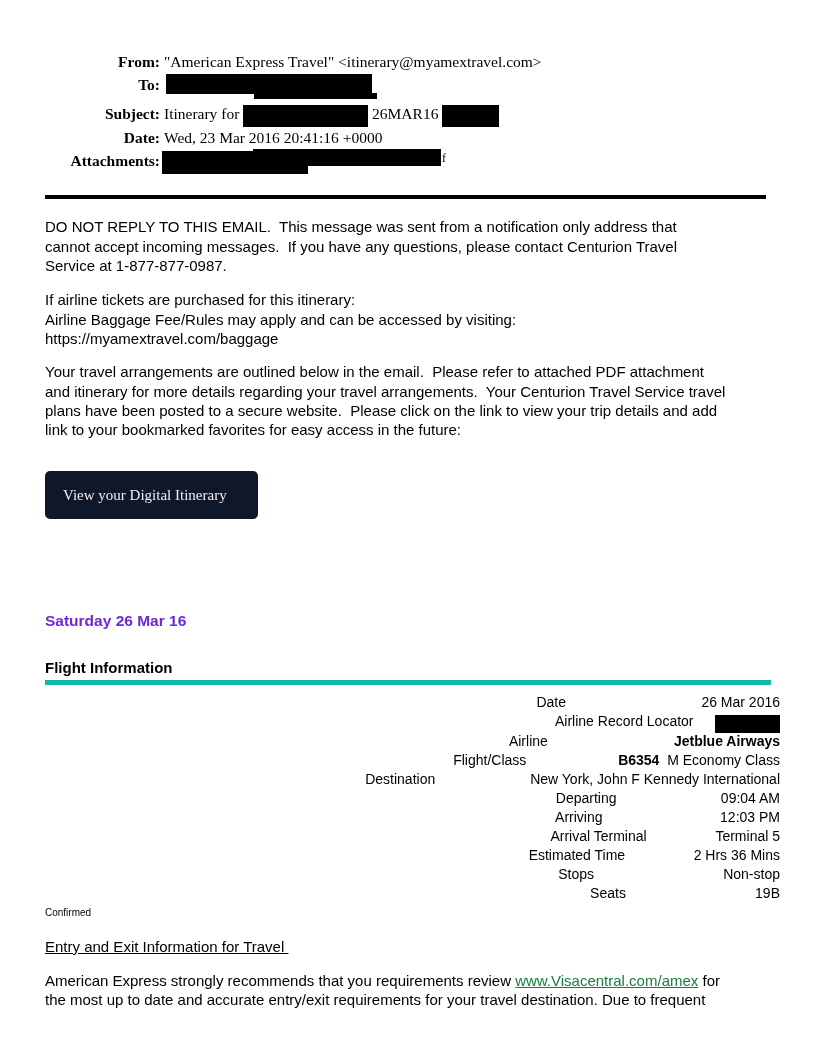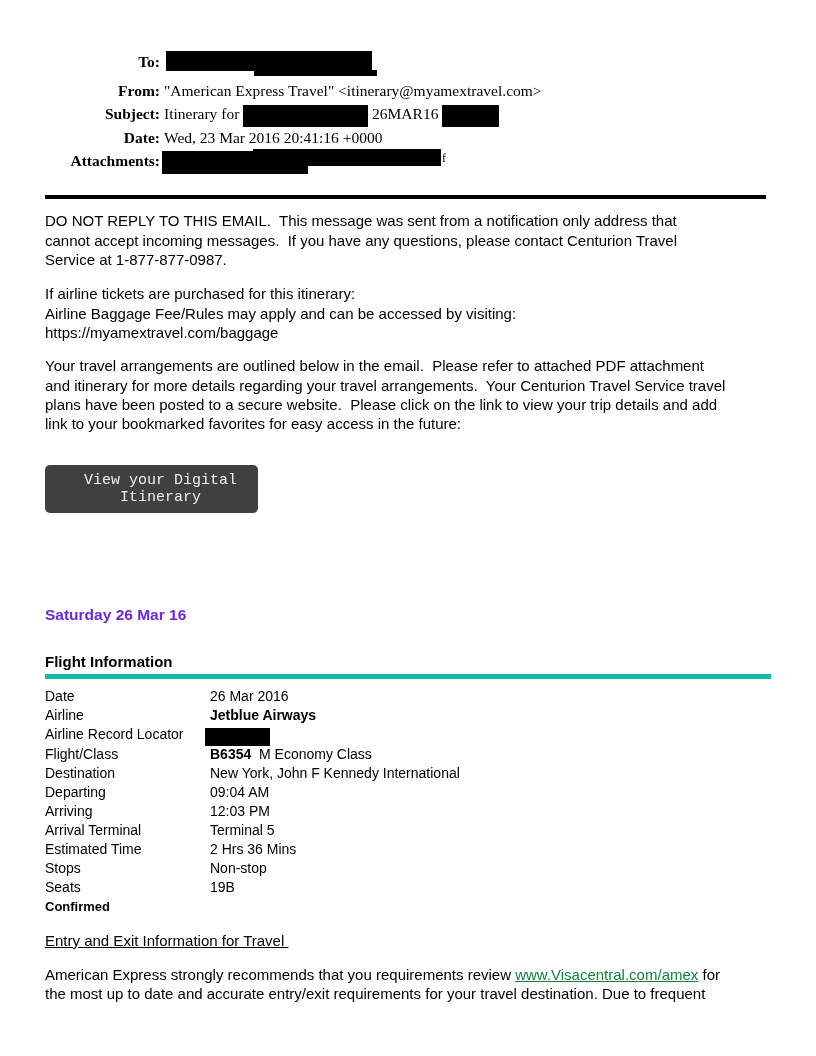--- a/index.html
+++ b/index.html
@@ -31,34 +31,34 @@
   .att-redact-wrap { position: relative; display: inline-block; width: 288px; height: 24px; margin-left: 1px; }
   .att-redact-a { position: absolute; left: -3px; top: 2px; width: 146px; height: 23px; background: #000; }
   .att-redact-b { position: absolute; left: 88px; top: 0; width: 188px; height: 17px; background: #000; }
   .att-artifact { position: absolute; left: 277px; top: -2px; font-size: 12px; font-family: "Liberation Serif", serif; }
 
   
   .rule-thick { margin-top: 16px; width: 721px; height: 4px; background: #000; border: none; }
 
   
   .body-text { font-size: 15px; line-height: 19.3px; white-space: pre-wrap; width: 740px; }
-  .p1 { margin-top: 12px; }
+  .p1 { margin-top: 18px; }
   .p2 { margin-top: 15px; }
   .p3 { margin-top: 14px; }
 
   
   .cta-button {
     margin-top: 32px;
     width: 213px;
     height: 48px;
-    background: #404040;
+    background: #0f172a;
     border: none;
     border-radius: 5px;
     color: #f3edf1;
-    font-family: Liberation Mono, monospace;
+    font-family: Liberation Serif, serif;
     font-size: 15px;
     display: flex;
     align-items: center;
     padding-left: 18px;
     cursor: pointer;
   }
 
   
   .day-heading {
     margin-top: 93px;
@@ -69,51 +69,51 @@
   .section-title {
     margin-top: 29px;
     font-size: 15px;
     font-weight: bold;
     color: #000;
     width: 726px;
     border-bottom: 5px solid #14b8a6;
     padding-bottom: 4px;
   }
   .flight-table { margin-top: 8px; font-size: 14px; }
-  .ft-row { display: flex; line-height: 19px; }
+  .ft-row { display: flex; line-height: 19px; justify-content: flex-end; }
   .ft-label { width: 165px; flex: 0 0 165px; }
   .ft-value { white-space: pre-wrap; }
   .bold { font-weight: bold; }
   .locator-redact { width: 65px; height: 18px; transform: translateY(1px); margin-left: -5px; }
-  .confirmed-row { line-height: 19px; font-weight: bold; font-size: 13px; }
+  .confirmed-row { line-height: 19px; font-weight: normal; font-size: 10px; }
 
   
   .entry-heading {
     margin-top: 16px;
     font-size: 15px;
     text-decoration: underline;
     white-space: pre;
     display: inline-block;
   }
   .final-para { margin-top: 15px; }
   .ext-link { color: #15803d; text-decoration: underline; cursor: pointer; }
 </style>
 </head>
 <body>
 
 <div class="page">
 
   <div class="email-header">
     <div class="hdr-row">
+      <span class="hdr-label">From:</span>
+      <span class="hdr-value">"American Express Travel" &lt;itinerary@myamextravel.com&gt;</span>
+    </div>
+    <div class="hdr-row">
       <span class="hdr-label">To:</span>
       <span class="hdr-value"><span class="to-redact-wrap"><span class="to-redact-main"></span><span class="to-redact-lip"></span></span></span>
-    </div>
-    <div class="hdr-row">
-      <span class="hdr-label">From:</span>
-      <span class="hdr-value">"American Express Travel" &lt;itinerary@myamextravel.com&gt;</span>
     </div>
     <div class="hdr-row">
       <span class="hdr-label">Subject:</span>
       <span class="hdr-value"><span>Itinerary for </span><span class="redact redact-inline" style="width:125px"></span><span> 26MAR16 </span><span class="redact redact-inline" style="width:57px"></span></span>
     </div>
     <div class="hdr-row">
       <span class="hdr-label">Date:</span>
       <span class="hdr-value">Wed, 23 Mar 2016 20:41:16 +0000</span>
     </div>
     <div class="hdr-row">
@@ -142,26 +142,26 @@
   <div class="day-heading">Saturday 26 Mar 16</div>
 
   <div class="section-title">Flight Information</div>
 
   <div class="flight-table">
     <div class="ft-row">
       <span class="ft-label">Date</span>
       <span class="ft-value">26 Mar 2016</span>
     </div>
     <div class="ft-row">
+      <span class="ft-label">Airline Record Locator</span>
+      <span class="ft-value"><span class="redact locator-redact"></span></span>
+    </div>
+    <div class="ft-row">
       <span class="ft-label">Airline</span>
       <span class="ft-value bold">Jetblue Airways</span>
-    </div>
-    <div class="ft-row">
-      <span class="ft-label">Airline Record Locator</span>
-      <span class="ft-value"><span class="redact locator-redact"></span></span>
     </div>
     <div class="ft-row">
       <span class="ft-label">Flight/Class</span>
       <span class="ft-value"><span class="bold">B6354</span><span>  M Economy Class</span></span>
     </div>
     <div class="ft-row">
       <span class="ft-label">Destination</span>
       <span class="ft-value">New York, John F Kennedy International</span>
     </div>
     <div class="ft-row">

